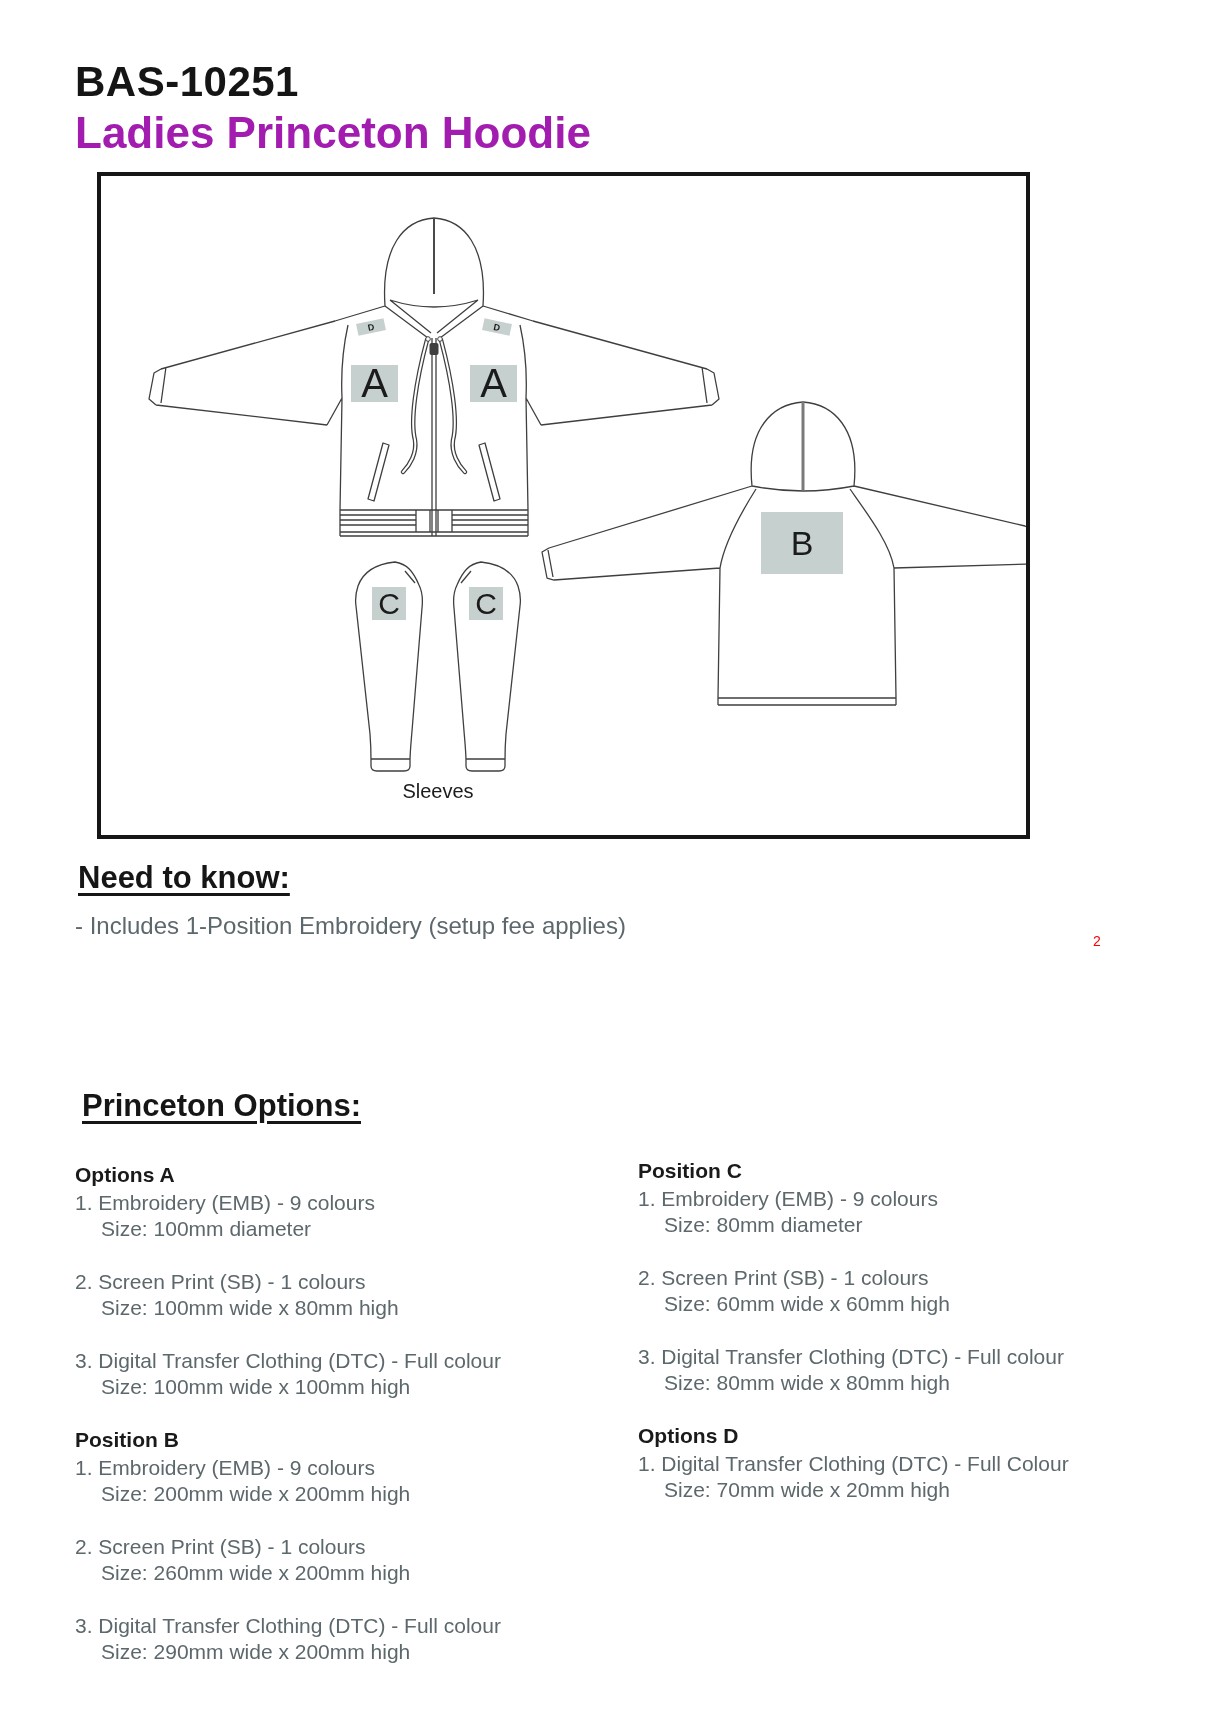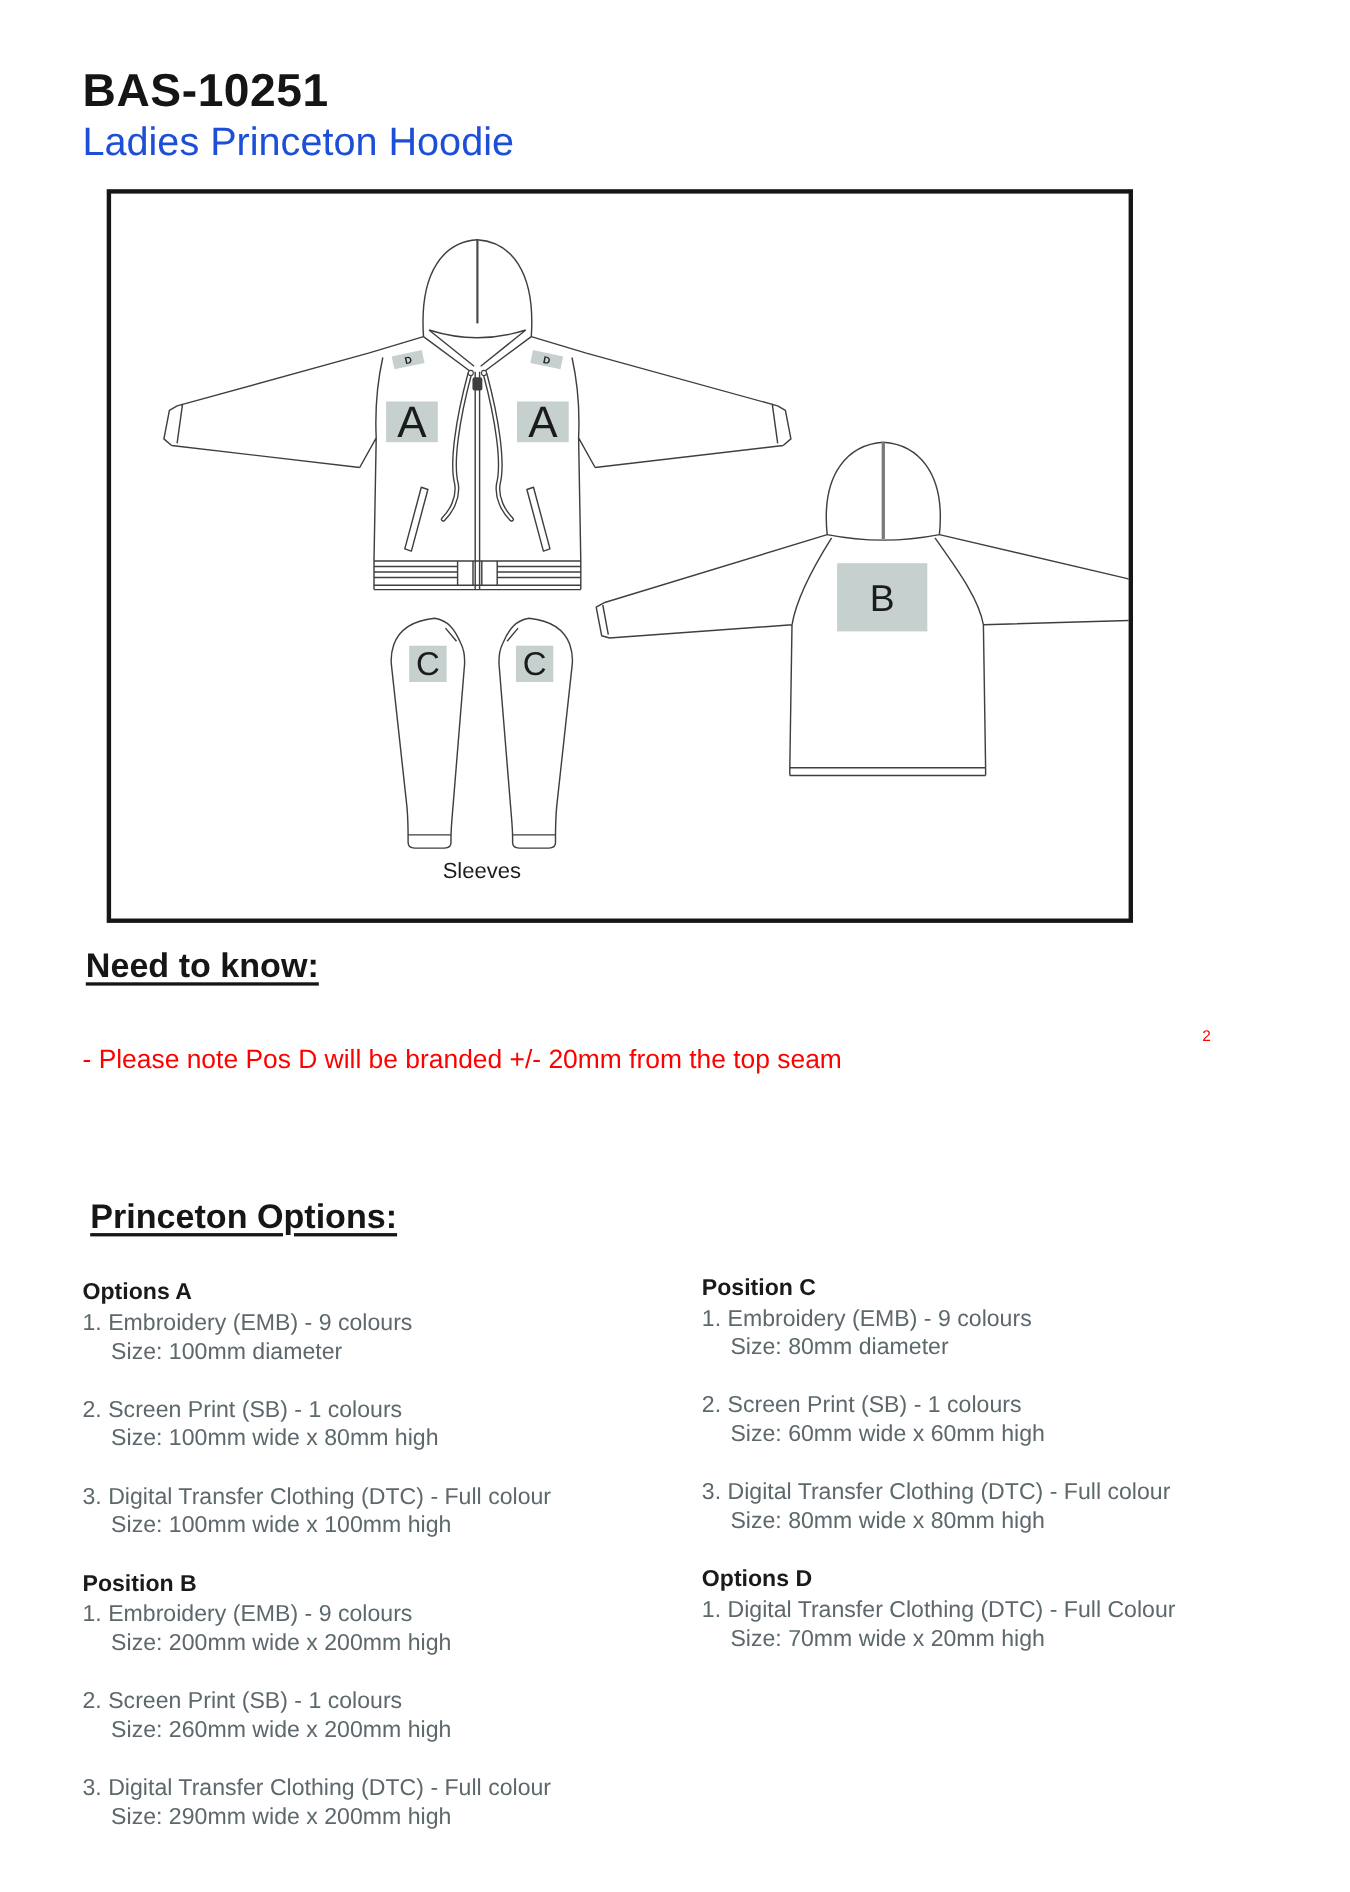--- a/index.html
+++ b/index.html
@@ -5,22 +5,22 @@
   html,body{margin:0;padding:0;background:#ffffff;}
   .page{
     position:relative;width:1105px;height:1720px;background:#ffffff;
     font-family:"Liberation Sans", sans-serif;overflow:hidden;
   }
   .sku{
     position:absolute;left:75px;top:58px;font-size:42px;font-weight:bold;
     color:#151515;letter-spacing:0.5px;
   }
   .product-name{
-    position:absolute;left:75px;top:108px;font-size:36px;font-weight:400;
-    color:#1d4ed8;
+    position:absolute;left:75px;top:108px;font-size:44px;font-weight:700;
+    color:#a21caf;
   }
   .diagram-frame{
     position:absolute;left:97px;top:172px;width:933px;height:667px;
     border:4px solid #161616;box-sizing:border-box;background:#ffffff;
   }
   .diagram-frame svg{display:block;width:925px;height:659px;}
   .h-underline{
     font-weight:bold;color:#161616;font-size:31px;margin:0;
     text-decoration:underline;text-decoration-thickness:3px;text-underline-offset:5px;
   }
@@ -126,21 +126,21 @@
              M 617,522 L 795,522 M 617,529 L 795,529
              M 617,522 L 617,529 M 795,522 L 795,529"></path>
         <path fill="none" stroke="#7a7a7a" stroke-width="3" d="M 702,226 L 702,314"></path>
         <rect x="660" y="336" width="82" height="62" fill="#c6d0ce"></rect>
         <text x="701" y="379" font-size="34" fill="#1b1b1b" text-anchor="middle">B</text>
       </g>
     </svg>
   </div>
 
   <h2 id="need-heading" class="h-underline">Need to know:</h2>
-  <p class="note note-red">- Please note Pos D will be branded +/- 20mm from the top seam</p>
+  <p class="note note-gray">- Includes 1-Position Embroidery (setup fee applies)</p>
   <div class="page-number">2</div>
 
   <h2 id="branding-heading" class="h-underline">Princeton Options:</h2>
 
   <div class="col col-left">
     <div class="pos-block">
       <div class="pos-title">Options A</div>
       <div class="pos-item">
         <div class="item-line">1. Embroidery (EMB) - 9 colours</div>
         <div class="item-line item-size">Size: 100mm diameter</div>

